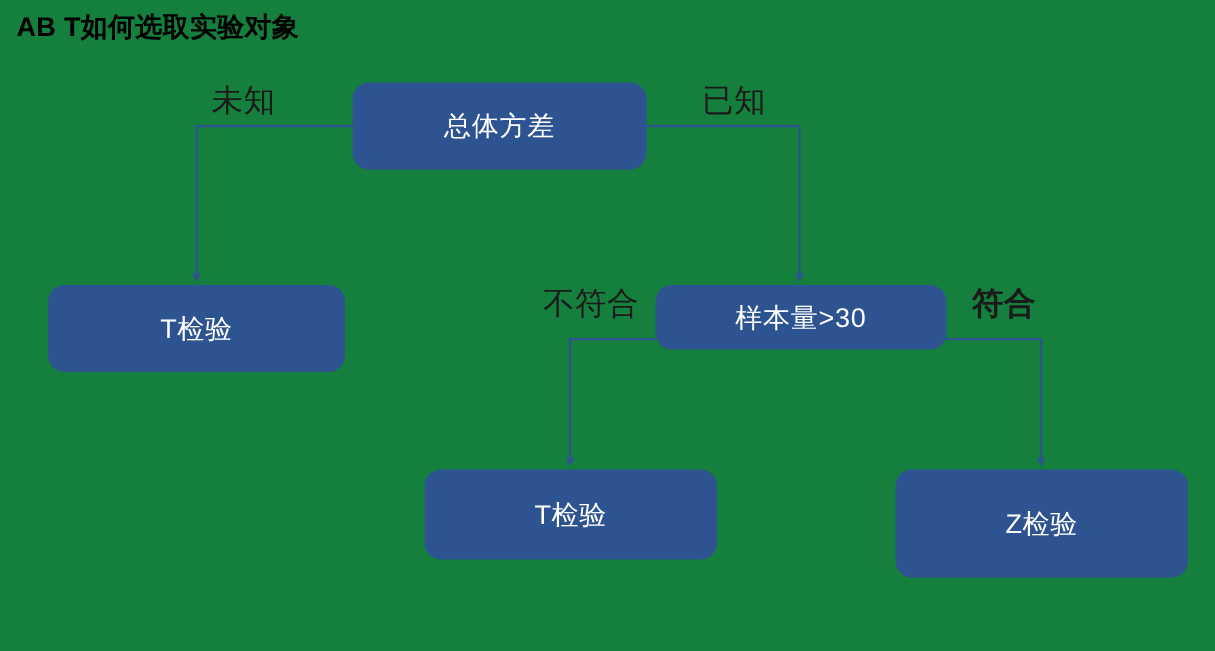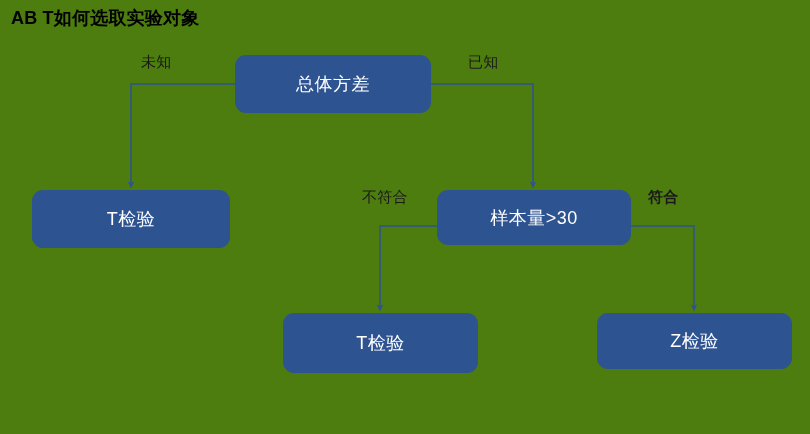--- a/index.html
+++ b/index.html
@@ -7,21 +7,21 @@
     padding: 0;
     background: #ffffff;
   }
   body {
     font-family: "Liberation Sans", "DejaVu Sans", sans-serif;
   }
   #canvas {
     position: relative;
     width: 810px;
     height: 434px;
-    background: #4d7c0f;
+    background: #15803d;
     overflow: hidden;
   }
   #page-title {
     position: absolute;
     left: 11px;
     top: 6px;
     font-size: 18px;
     font-weight: bold;
     color: #000000;
     letter-spacing: 0.2px;
@@ -39,21 +39,21 @@
     font-size: 18px;
     font-weight: 400;
     letter-spacing: 0.5px;
     white-space: nowrap;
   }
   .node-label {
     pointer-events: none;
   }
   .edge-label {
     position: absolute;
-    font-size: 15px;
+    font-size: 21px;
     color: #1a1a1a;
     white-space: nowrap;
     letter-spacing: 0.3px;
   }
   #connectors {
     position: absolute;
     left: 0;
     top: 0;
     width: 810px;
     height: 434px;
@@ -93,29 +93,29 @@
   </svg>
 
   <div class="node" style="left:235px; top:55px; width:196px; height:58px;">
     <span class="node-label">总体方差</span>
   </div>
 
   <div class="node" style="left:32px; top:190px; width:198px; height:58px;">
     <span class="node-label">T检验</span>
   </div>
 
-  <div class="node" style="left:437px; top:190px; width:194px; height:55px;">
+  <div class="node" style="left:437px; top:190px; width:194px; height:43px;">
     <span class="node-label">样本量&gt;30</span>
   </div>
 
   <div class="node" style="left:283px; top:313px; width:195px; height:60px;">
     <span class="node-label">T检验</span>
   </div>
 
-  <div class="node" style="left:597px; top:313px; width:195px; height:56px;">
+  <div class="node" style="left:597px; top:313px; width:195px; height:72px;">
     <span class="node-label">Z检验</span>
   </div>
 
   <div class="edge-label" style="left:141px; top:53px;">未知</div>
 
   <div class="edge-label" style="left:468px; top:53px;">已知</div>
 
   <div class="edge-label" style="left:362px; top:188px;">不符合</div>
 
   <div class="edge-label" style="left:648px; top:188px;font-weight:bold;">符合</div>

